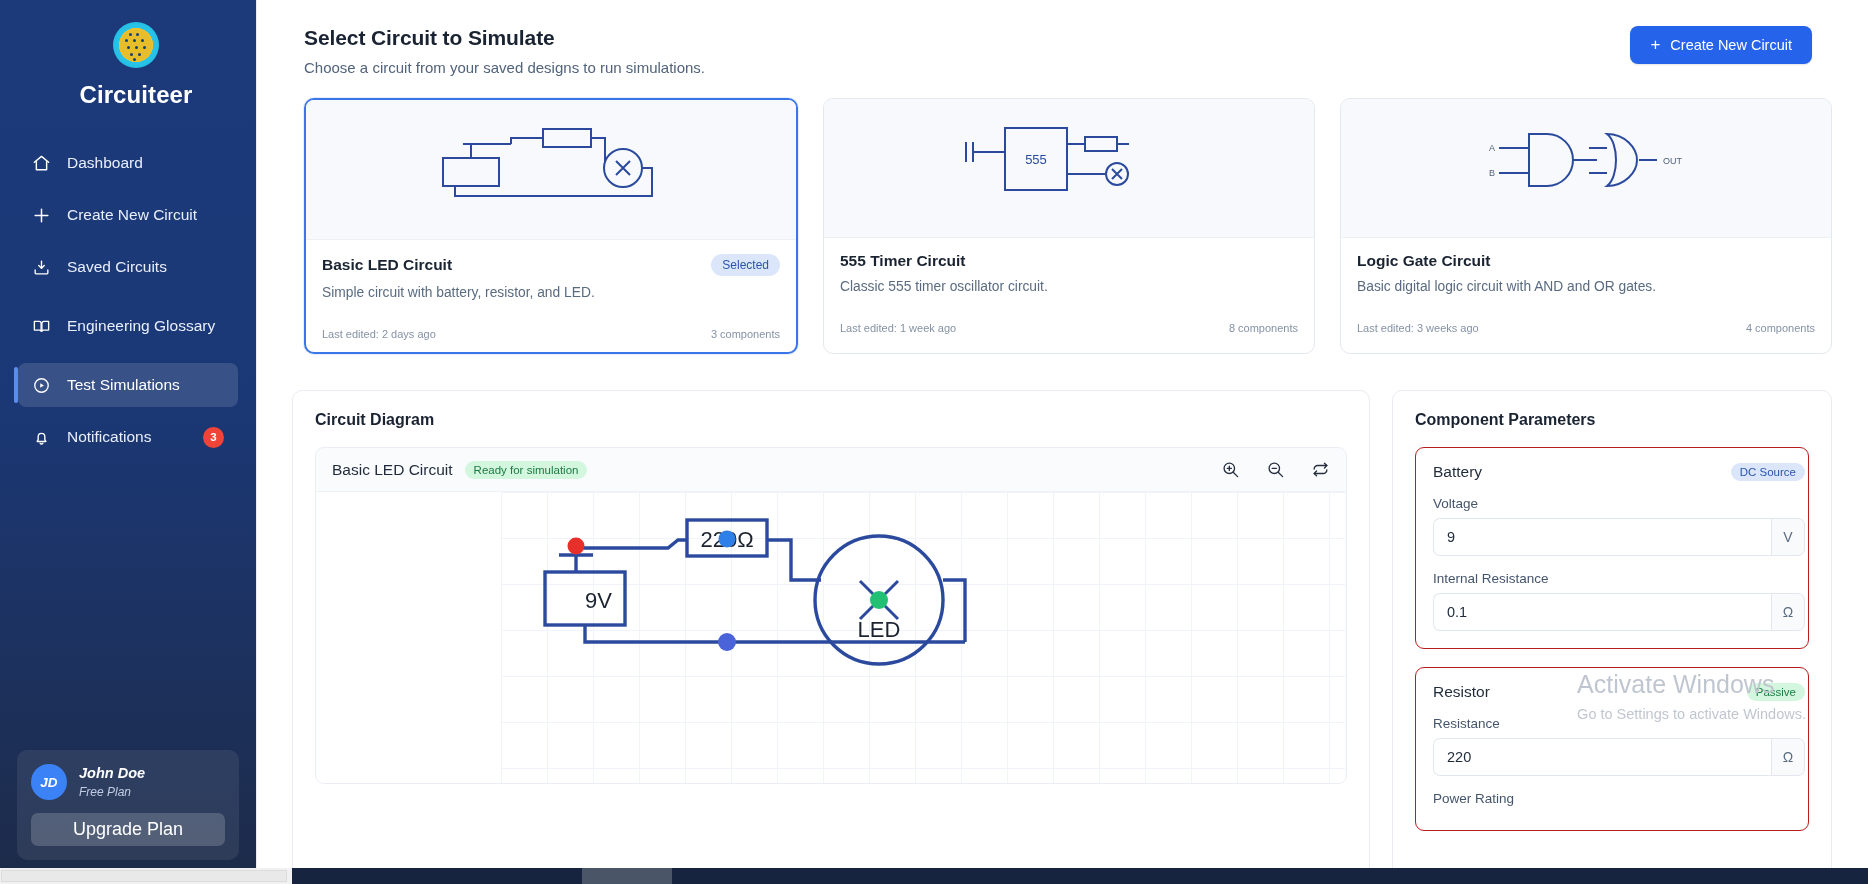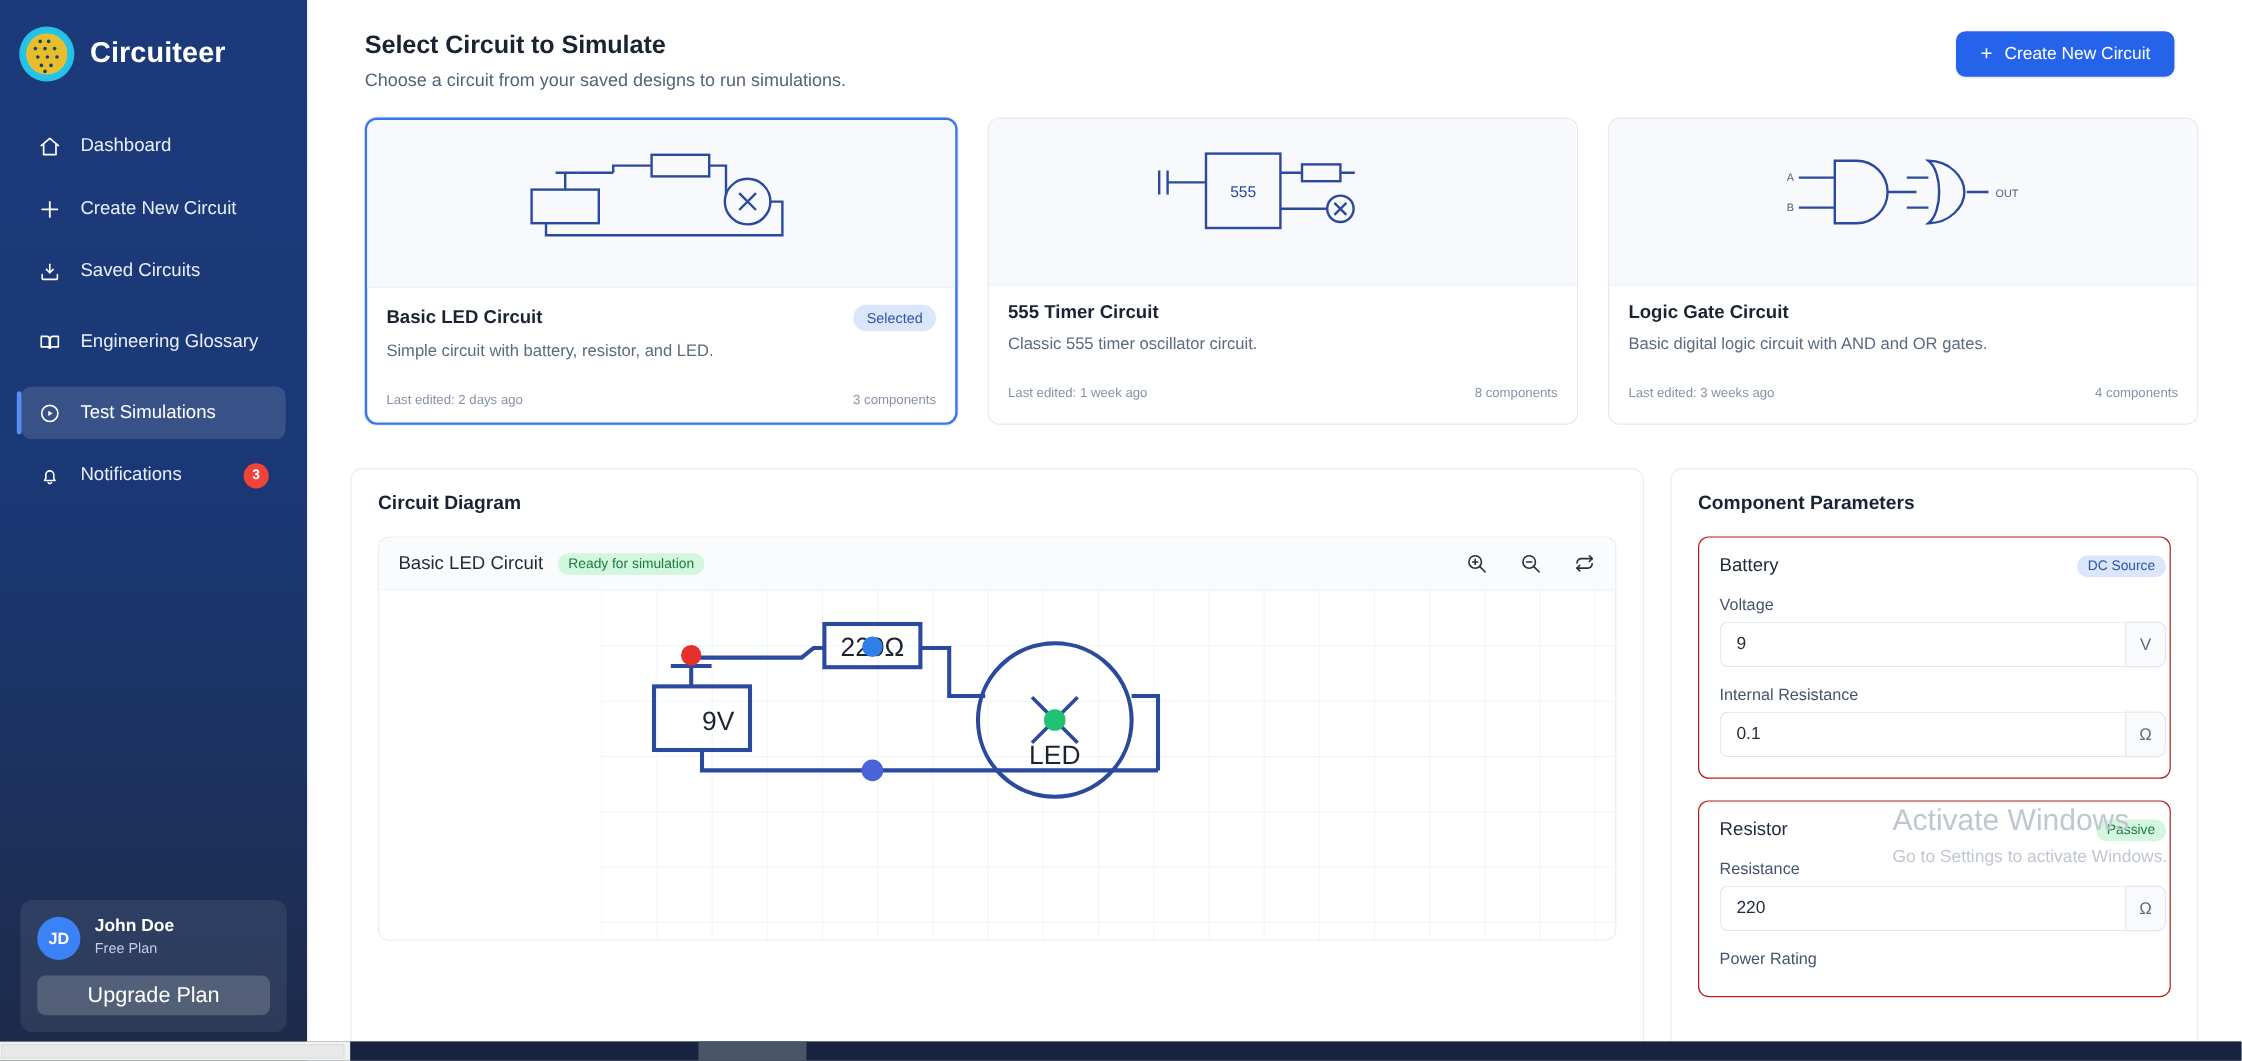--- a/index.html
+++ b/index.html
@@ -11,21 +11,21 @@
   }
   #app { position: relative; width: 1868px; height: 884px; display: flex; overflow: hidden; }
 
   
   .sidebar {
     width: 256px; height: 884px; flex: 0 0 256px;
     background: linear-gradient(180deg, #1c3a7a 0%, #1b3876 45%, #1d2b49 100%);
     position: relative; color: #fff;
     padding-top: 18px;
   }
-  .brand { display: flex; align-items: center; gap: 13px; padding: 4px 0 0 16px; }
+  .brand { display: flex; align-items: center; gap: 13px; padding: 4px 0 0 16px; flex-direction: column; }
   .brand-logo {
     width: 46px; height: 46px; border-radius: 50%;
     background: radial-gradient(circle at 50% 50%, #f0c330 0%, #edc02d 52%, #2bc4e8 53%, #16b7e0 100%);
     position: relative; flex: 0 0 46px;
   }
   .brand-logo .core {
     position: absolute; left: 7px; top: 7px; width: 32px; height: 32px;
     border-radius: 50%;
     background: #e8bd2b;
   }
@@ -55,21 +55,21 @@
     font-size: 11.5px; font-weight: bold;
     min-width: 21px; height: 21px; border-radius: 11px;
     display: flex; align-items: center; justify-content: center; padding: 0 6px;
   }
 
   .user-card {
     position: absolute; left: 17px; right: 17px; bottom: 24px;
     background: rgba(255,255,255,0.08);
     border-radius: 10px; padding: 14px 14px 14px 14px;
   }
-  .user-top { display: flex; gap: 12px; }
+  .user-top { display: flex; align-items: center; gap: 12px; font-style: italic; }
   .avatar {
     width: 36px; height: 36px; border-radius: 50%; background: #3b82f6;
     color: #fff; font-size: 13.5px; font-weight: bold;
     display: flex; align-items: center; justify-content: center; flex: 0 0 36px;
   }
   .user-name { font-size: 14.5px; font-weight: bold; color: #fff; line-height: 1.2; }
   .user-plan { font-size: 12px; color: #c3cde4; margin-top: 2px; }
   .upgrade-btn {
     margin-top: 13px; width: 100%; height: 33px; border: none; border-radius: 7px;
     background: rgba(255,255,255,0.18); color: #fff; font-size: 18px;

